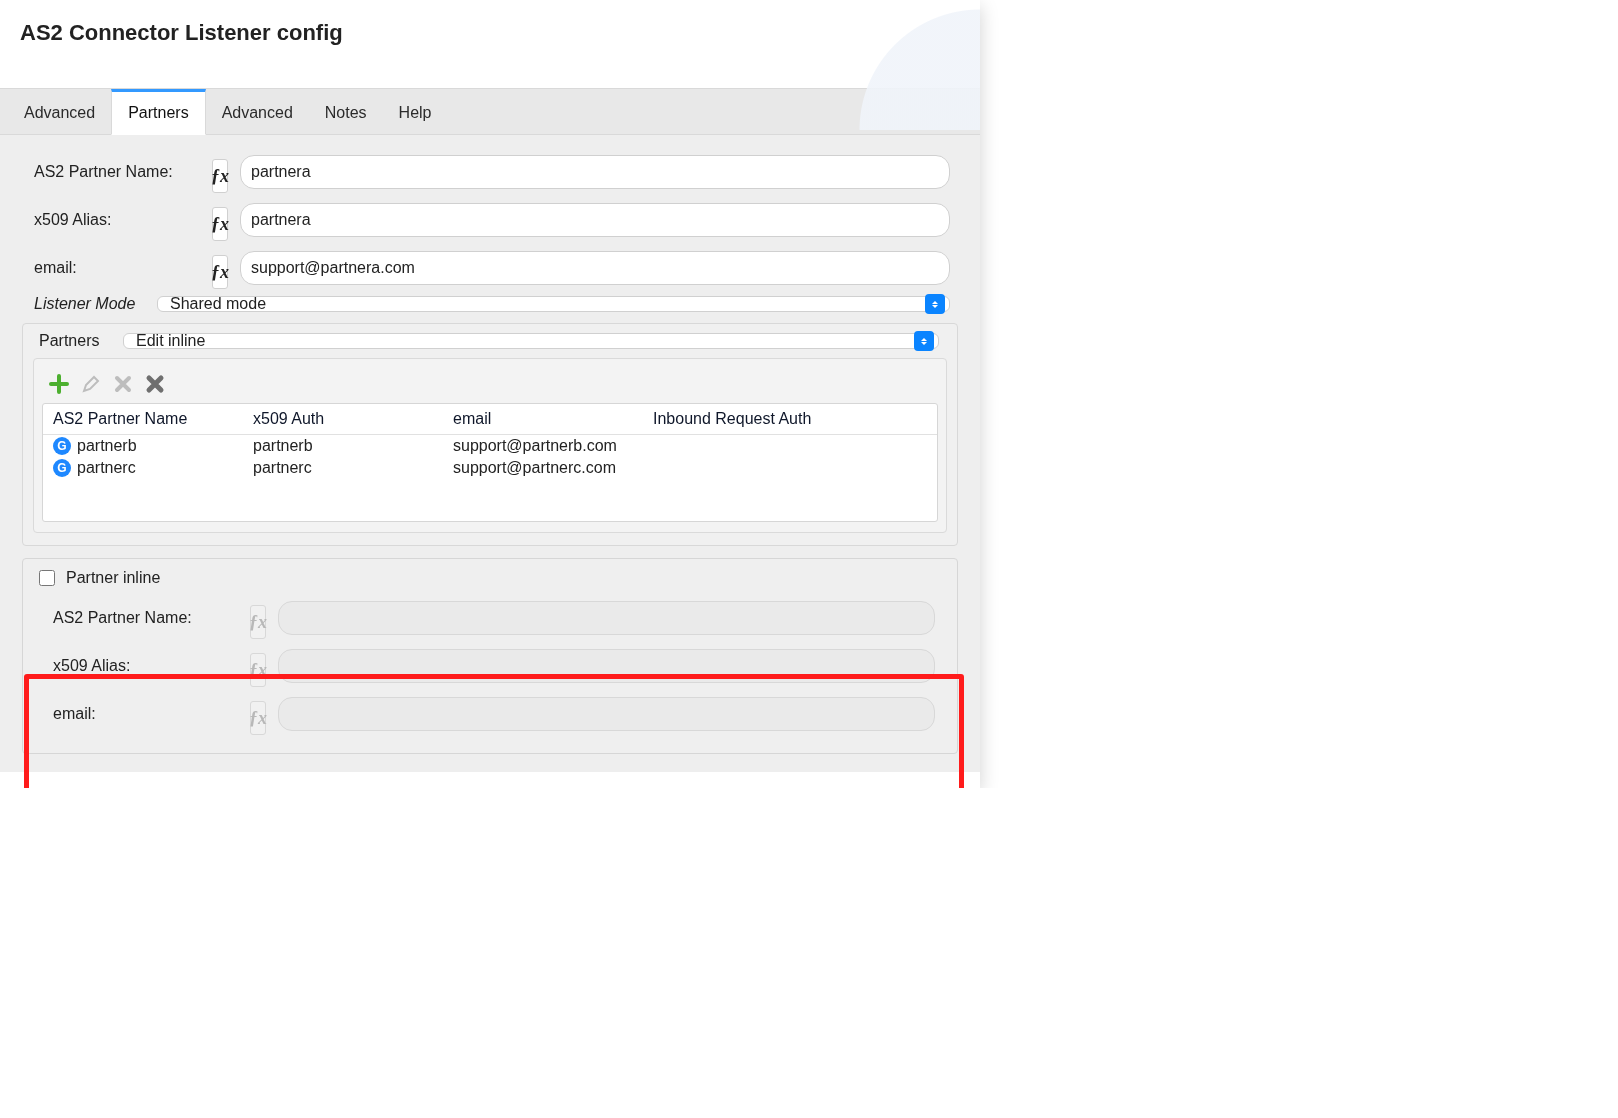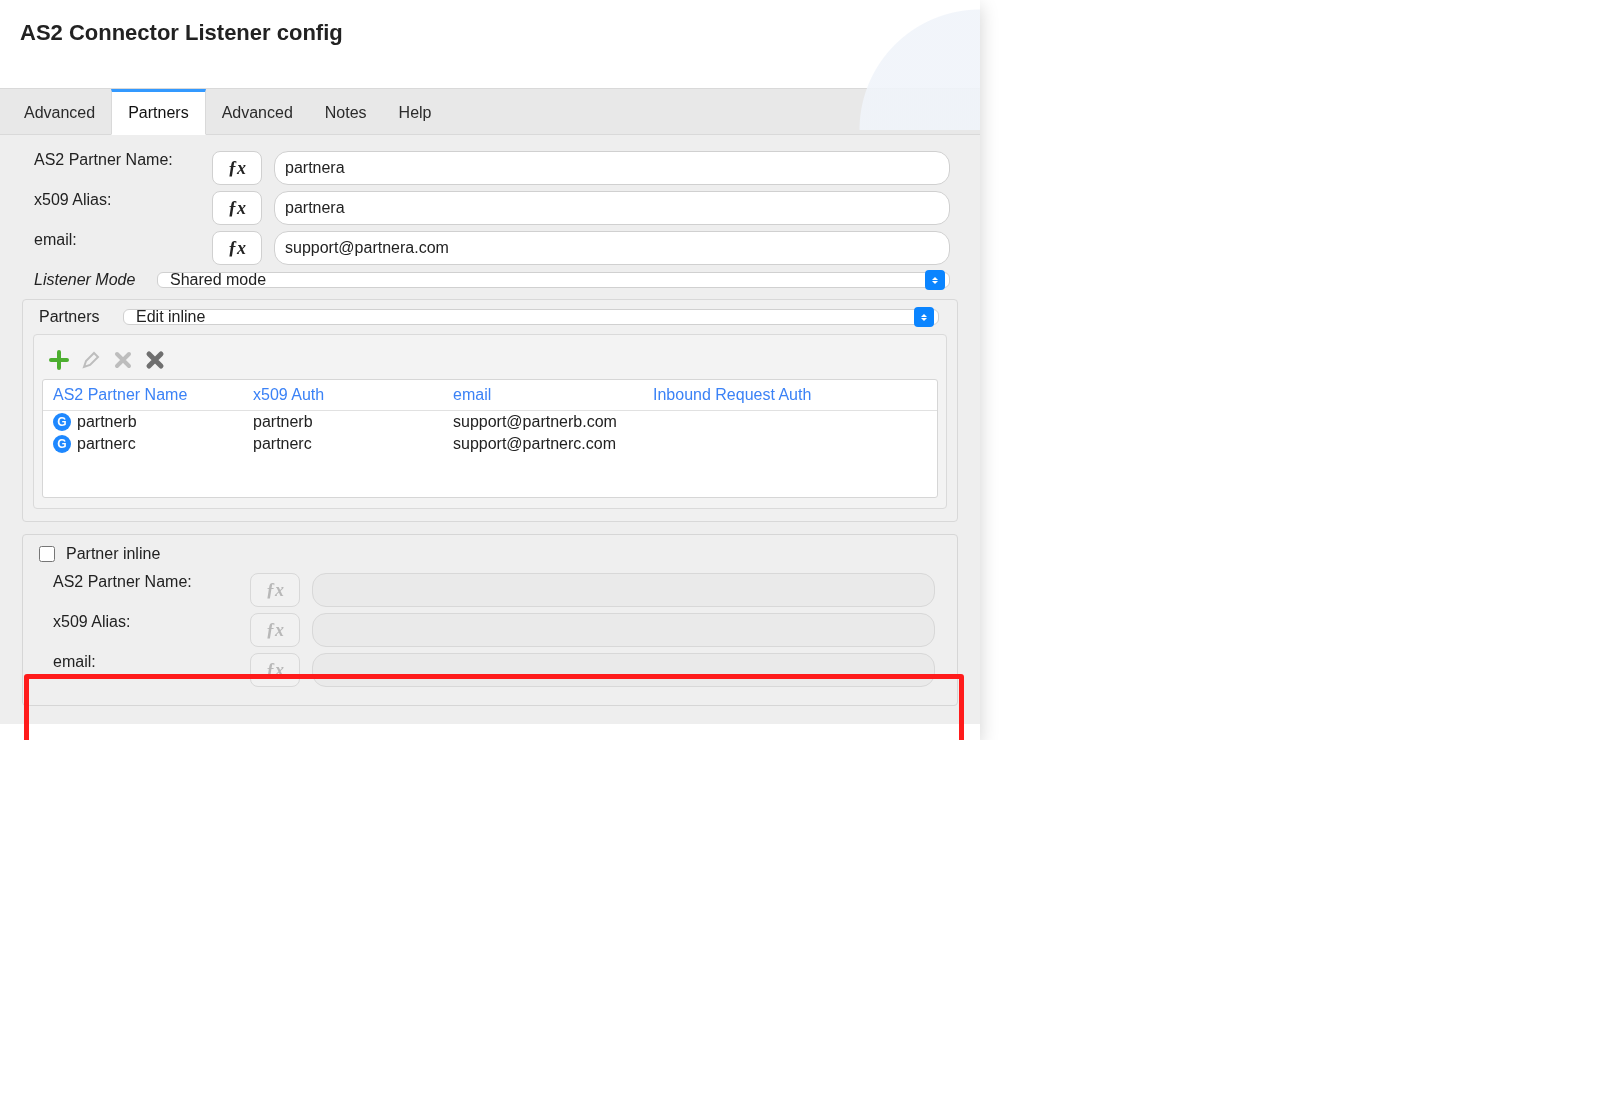--- a/index.html
+++ b/index.html
@@ -63,46 +63,47 @@
     border-bottom: 1px solid #fff;
     margin-bottom: -1px;
     color: #111;
   }
   .content {
     background: #eeeeee;
     padding: 10px 12px 14px 12px;
   }
   .field-row {
     display: flex;
-    align-items: flex-start;
+    align-items: center;
     margin: 6px 0;
   }
   .field-label {
     width: 200px;
     padding-left: 22px;
     font-size: 16px;
     color: #222;
   }
   .fx-btn {
-    width: 50px;
+    width: 16px;
     height: 34px;
     background: #ffffff;
     border: 1px solid #d0d0d0;
-    border-radius: 8px;
+    border-radius: 3px;
     font-style: italic;
     font-weight: 700;
     font-family: Georgia, 'Times New Roman', serif;
     font-size: 18px;
     color: #222;
     cursor: pointer;
     display: inline-flex;
     align-items: center;
     justify-content: center;
     margin-right: 12px;
     flex-shrink: 0;
+    margin-top: 8px;
   }
   .fx-btn.disabled {
     background: #f1f1f1;
     color: #b8b8b8;
     border-color: #d8d8d8;
   }
   .field-input {
     flex: 1;
     height: 34px;
     background: #ffffff;
@@ -216,21 +217,21 @@
   }
   .tbl-head, .tbl-row {
     display: grid;
     grid-template-columns: 200px 200px 200px 1fr;
     align-items: center;
     padding: 6px 10px;
     font-size: 16px;
   }
   .tbl-head {
     border-bottom: 1px solid #e1e1e1;
-    color: #3b82f6;
+    color: #0f172a;
   }
   .tbl-row {
     padding-top: 2px;
     padding-bottom: 2px;
     color: #222;
   }
   .cell { overflow: hidden; white-space: nowrap; text-overflow: clip; padding-right: 8px; }
   .row-name { display: flex; align-items: center; gap: 6px; }
   .g-icon {
     width: 18px; height: 18px;

